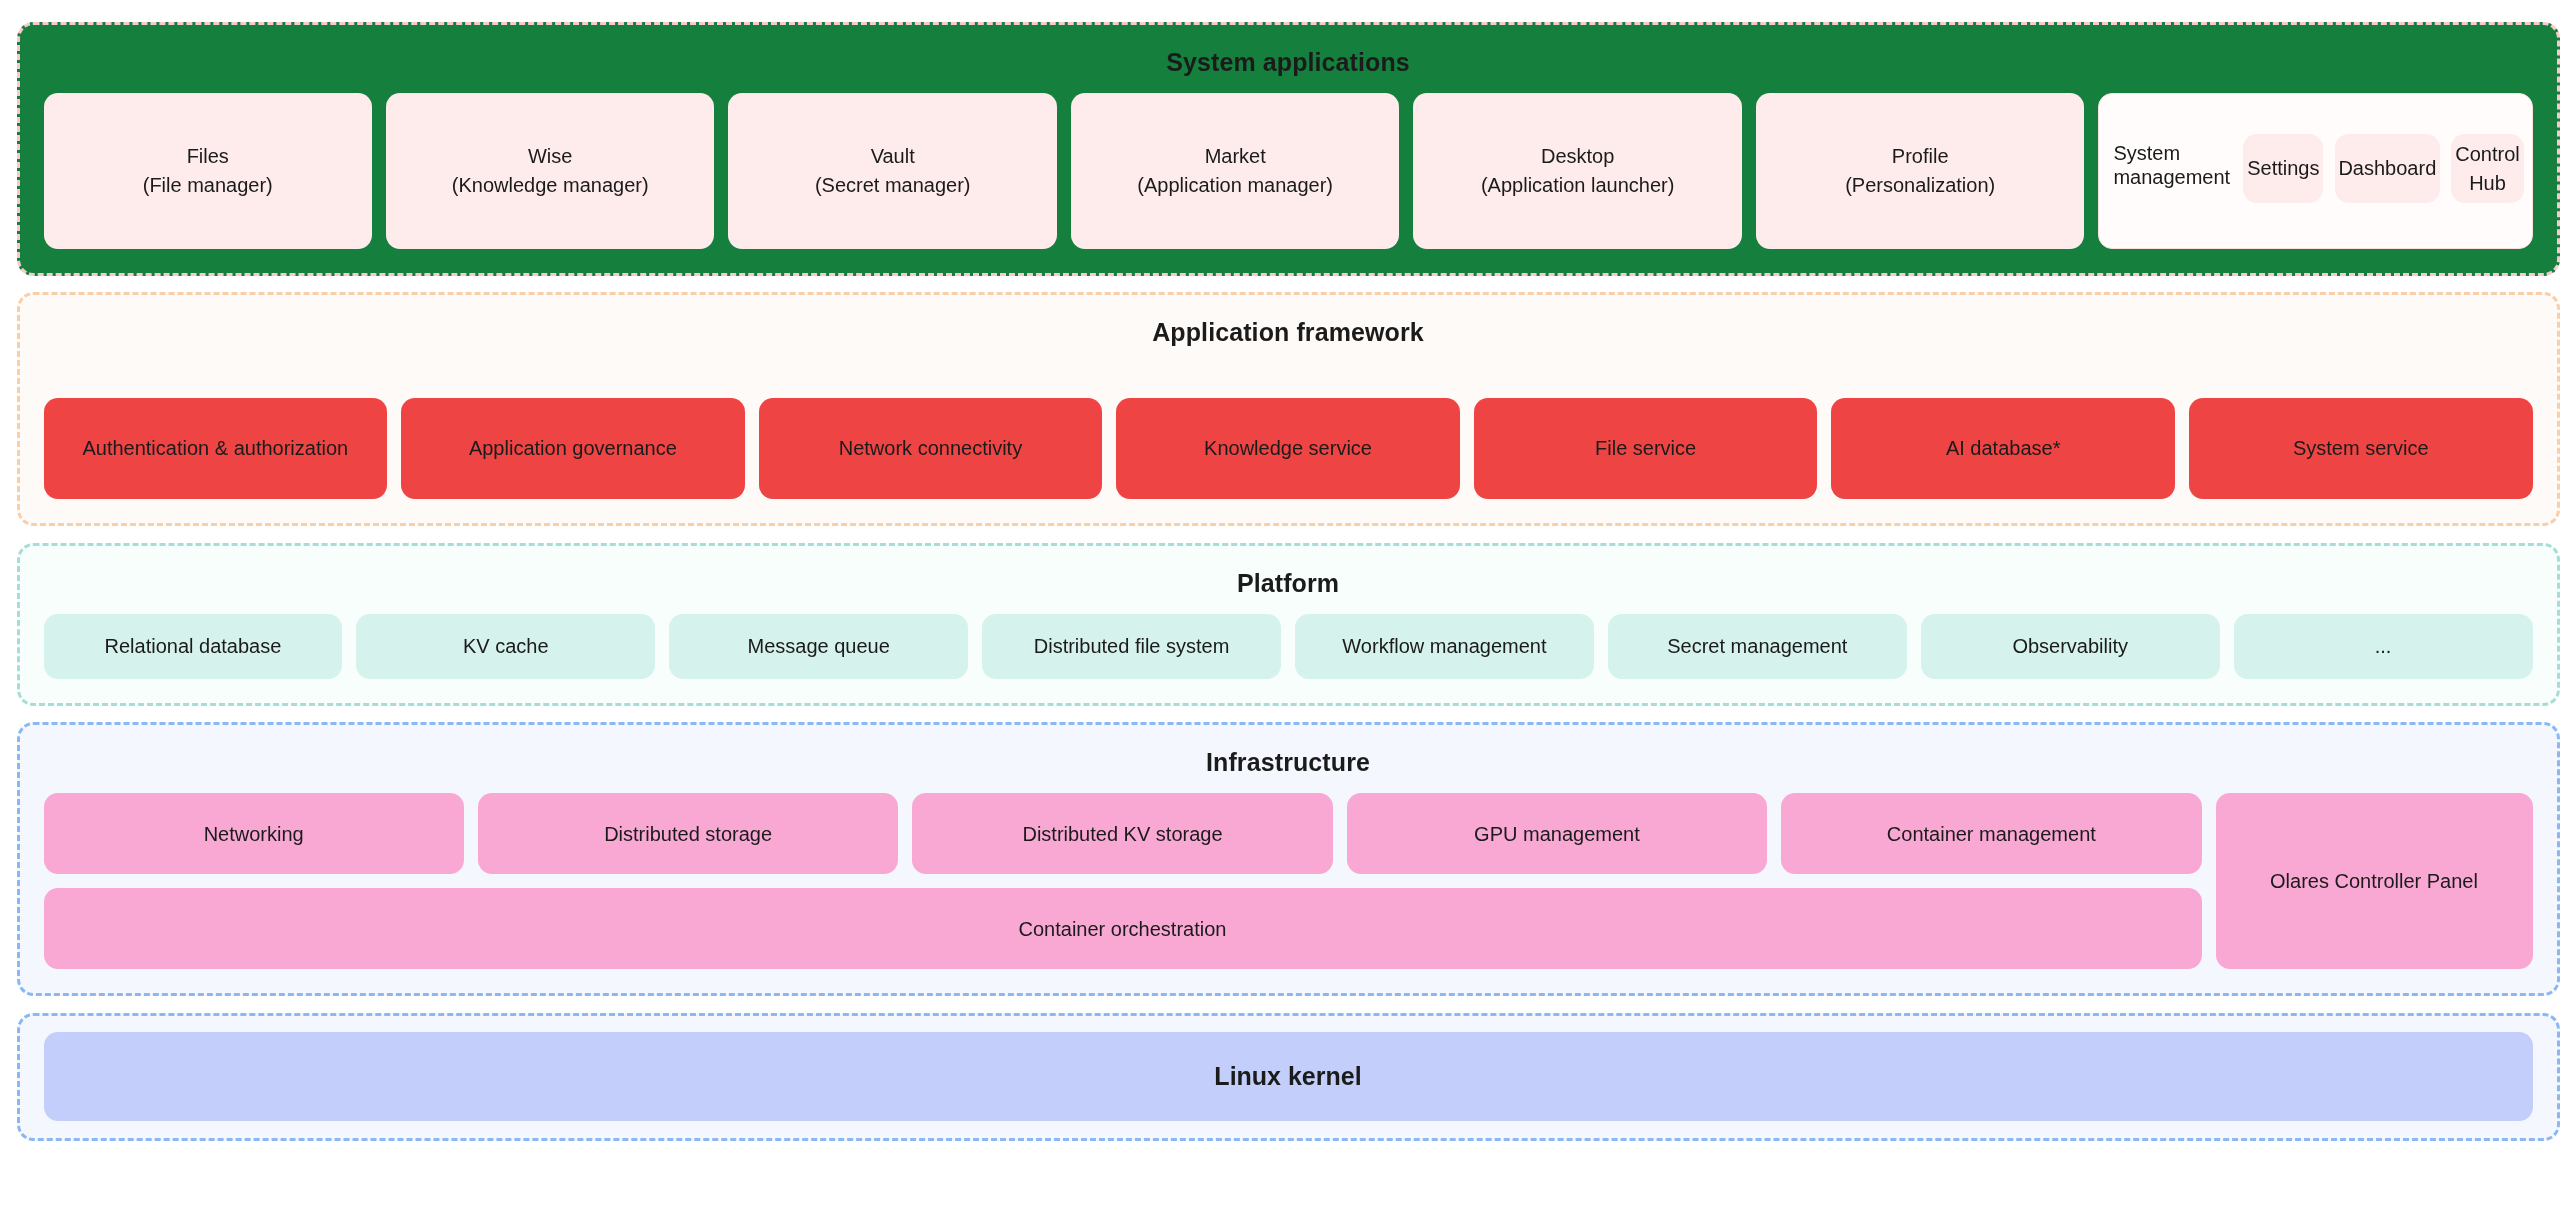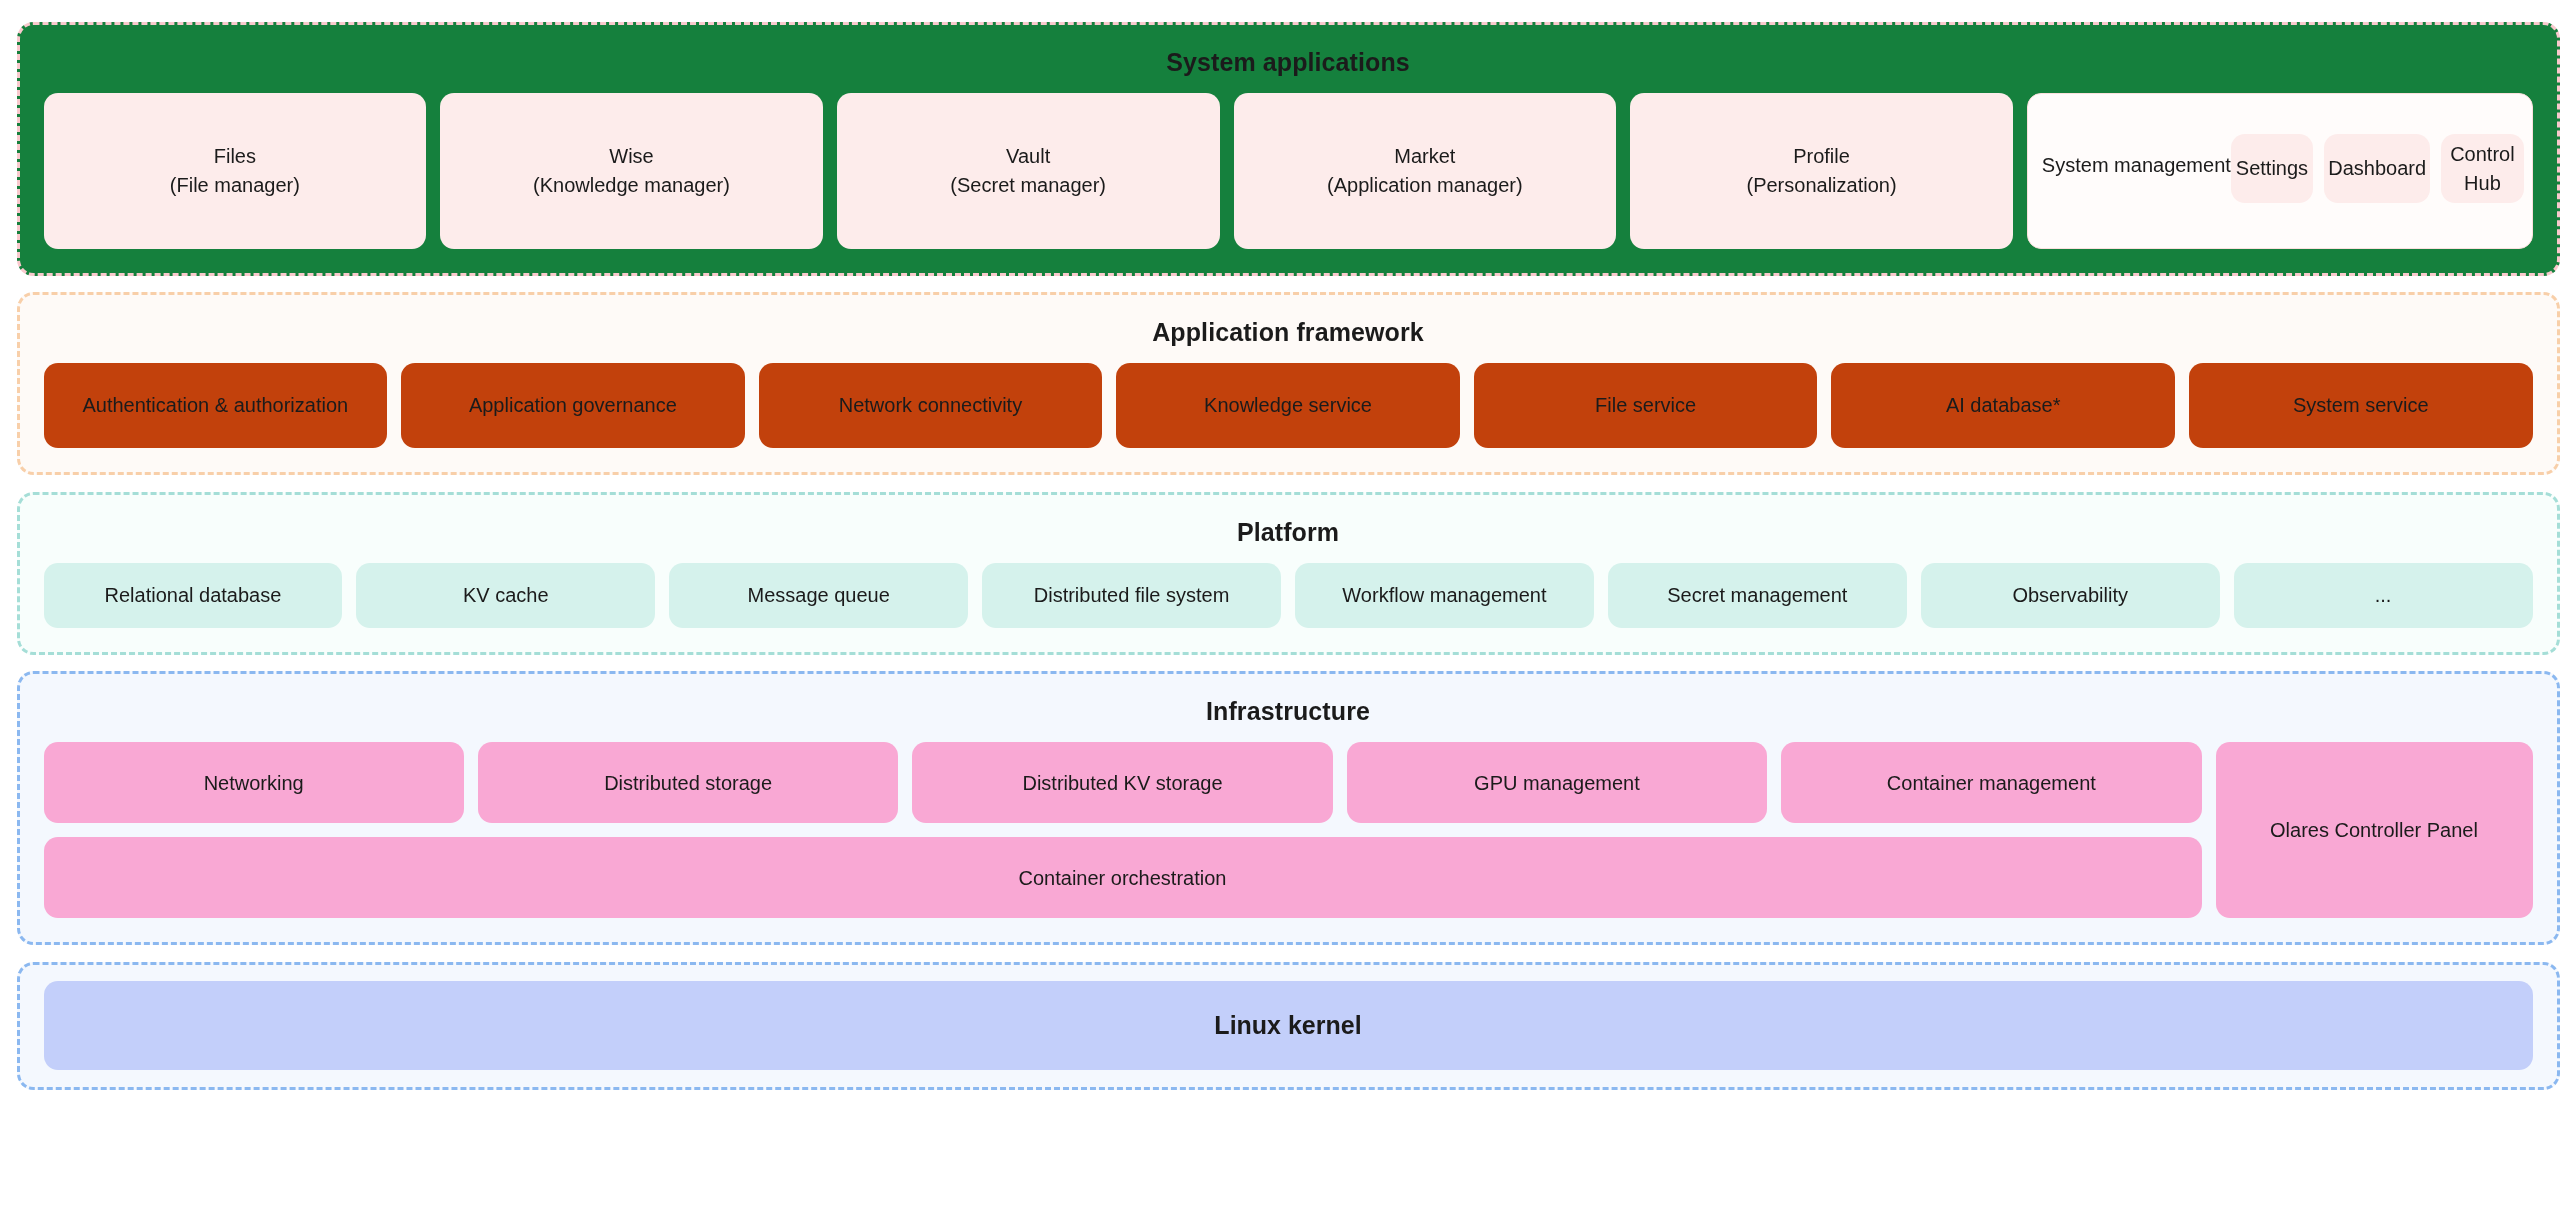--- a/index.html
+++ b/index.html
@@ -60,21 +60,21 @@
     align-items:center;
     padding:10px 8px 14px 14px;
     height:156px;
   }
   .sysmgmt-title{font-size:20px;line-height:1.2;margin:2.5px 0 8.9px 0;}
   .sysmgmt-row{display:flex;gap:11.4px;width:100%;flex:1;}
   .sysmgmt-row .card{flex:1 1 0;height:auto;font-size:20px;padding:6.3px 3.8px;}
 
   
   .l-fw{background:#fefaf7;border-color:#f8cfa9;}
-  .l-fw .card{background:#c2410c;height:85px;}
+  .l-fw .card{background:#ef4444;height:101px;margin-top:35px;}
   .l-fw .row > .card{flex:1 1 0;}
 
   
   .l-plat{background:#f8fefc;border-color:#a5ded7;}
   .l-plat .card{background:#d5f2ec;height:65px;}
   .l-plat .row > .card{flex:1 1 0;}
 
   
   .l-infra{background:#f4f8fe;border-color:#8bb8f0;}
   .l-infra .card{background:#f9a8d4;}
@@ -126,20 +126,26 @@
         </div>
       </div>
 
       <div class="card">
         <div>
           <div>Market</div>
           <div>(Application manager)</div>
         </div>
       </div>
 
+      <div class="card">
+        <div>
+          <div>Desktop</div>
+          <div>(Application launcher)</div>
+        </div>
+      </div>
 
       <div class="card">
         <div>
           <div>Profile</div>
           <div>(Personalization)</div>
         </div>
       </div>
 
       <div class="sysmgmt">
         <div class="sysmgmt-title">System management</div>

